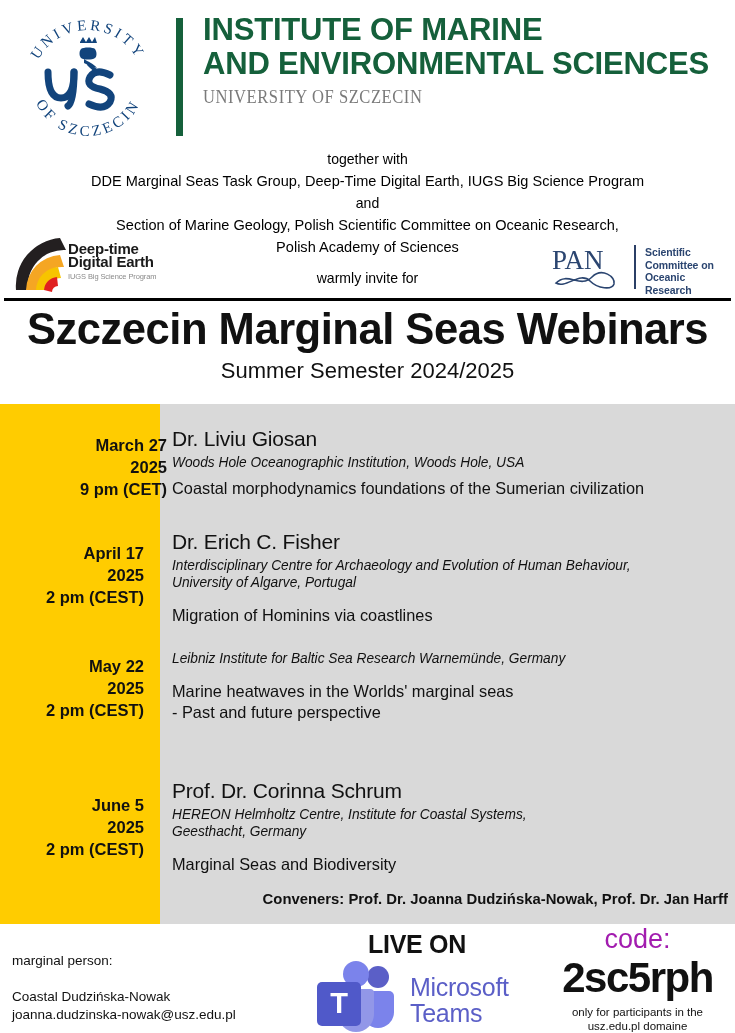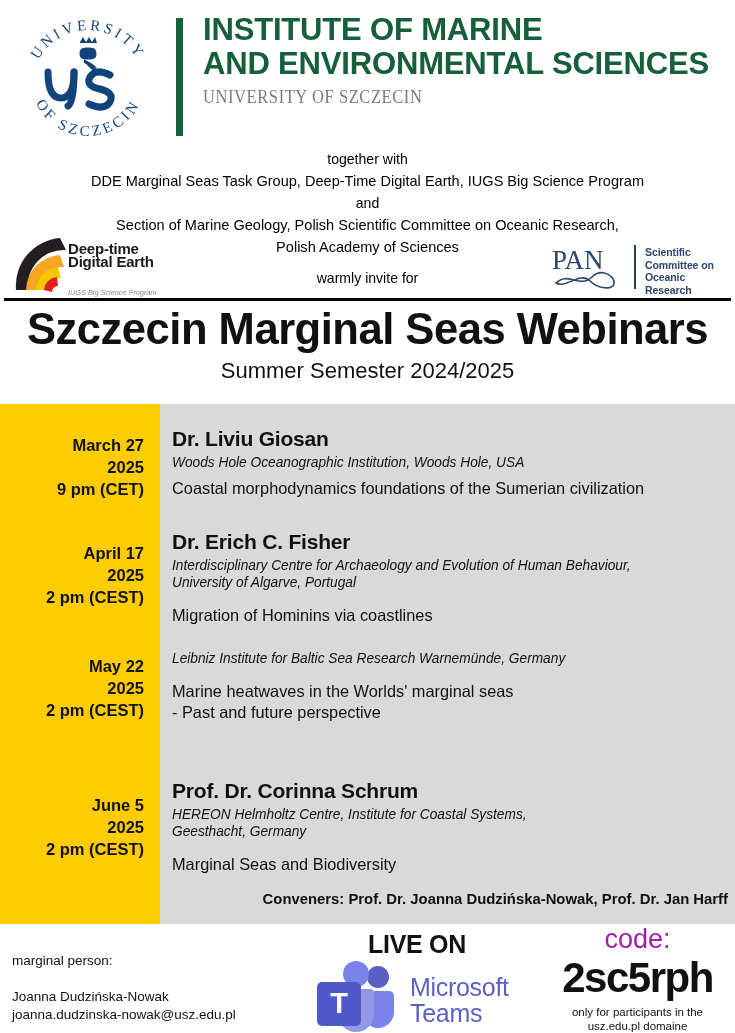--- a/index.html
+++ b/index.html
@@ -93,22 +93,21 @@
     position: absolute;
     left: 54px; top: 6px;
     line-height: 13px;
   }
   .dde-t1, .dde-t2 {
     font-size: 15px; font-weight: bold; color: #1a1a1a;
     letter-spacing: -0.2px;
   }
   .dde-t3 {
     font-size: 7.5px; color: #8a8a8a; letter-spacing: -0.1px;
-    margin-top: 18px;
-    font-style: italic;
+    margin-top: 2px;
   }
 
   
   .pan {
     position: absolute;
     left: 550px; top: 243px;
     width: 180px; height: 50px;
   }
   .pan-mark { position: absolute; left: 0; top: 0; width: 76px; height: 48px; }
   .pan-rule {
@@ -173,21 +172,21 @@
     font-weight: bold;
     font-size: 16.5px;
     line-height: 22px;
     color: #111;
   }
   .row-body {
     position: absolute;
     left: 172px; width: 555px;
   }
   .spk-name {
-    font-weight: bold;
+    font-weight: normal;
     font-size: 21px;
     line-height: 25px;
     letter-spacing: -0.2px;
     color: #111;
   }
   .spk-aff {
     font-style: italic;
     font-size: 14px;
     line-height: 17px;
     color: #111;
@@ -352,21 +351,21 @@
 </div>
 
 <div class="top-rule"></div>
 <div class="main-title">Szczecin Marginal Seas Webinars</div>
 <div class="sub-title">Summer Semester 2024/2025</div>
 
 <div class="schedule">
   <div class="date-col"></div>
 
   <div class="row" style="top:22px;">
-    <div class="row-date" style="top:8px;">
+    <div class="row-date" style="top:8px;margin-left:23px;">
       <div>March 27</div>
       <div>2025</div>
       <div>9 pm (CET)</div>
     </div>
     <div class="row-body">
       <div class="spk-name">Dr. Liviu Giosan</div>
       <div class="spk-aff">Woods Hole Oceanographic Institution, Woods Hole,  USA</div>
       <div class="spk-talk" style="margin-top:7px;">Coastal morphodynamics foundations of the Sumerian civilization</div>
     </div>
   </div>
@@ -413,21 +412,21 @@
   </div>
 
   <div class="conveners">Conveners: Prof. Dr. Joanna Dudzińska-Nowak, Prof. Dr. Jan Harff</div>
 </div>
 
 <div class="footer">
 
   <div class="contact">
     <div>marginal person:</div>
     <div class="gap"></div>
-    <div>Joanna Dudzińska-Nowak</div>
+    <div>Coastal Dudzińska-Nowak</div>
     <div>joanna.dudzinska-nowak@usz.edu.pl</div>
   </div>
 
   <div class="live-on">LIVE ON</div>
 
   <div class="teams">
     <svg class="teams-mark" viewBox="0 0 96 72" aria-hidden="true">
       <circle cx="66" cy="17" r="11" fill="#5B5FC7"></circle>
       <path d="M55 31 h22 a5 5 0 0 1 5 5 v16 a16 16 0 0 1 -32 0 v-16 a5 5 0 0 1 5 -5 z" fill="#7B83EB"></path>
       <circle cx="44" cy="14" r="13" fill="#7B83EB"></circle>

